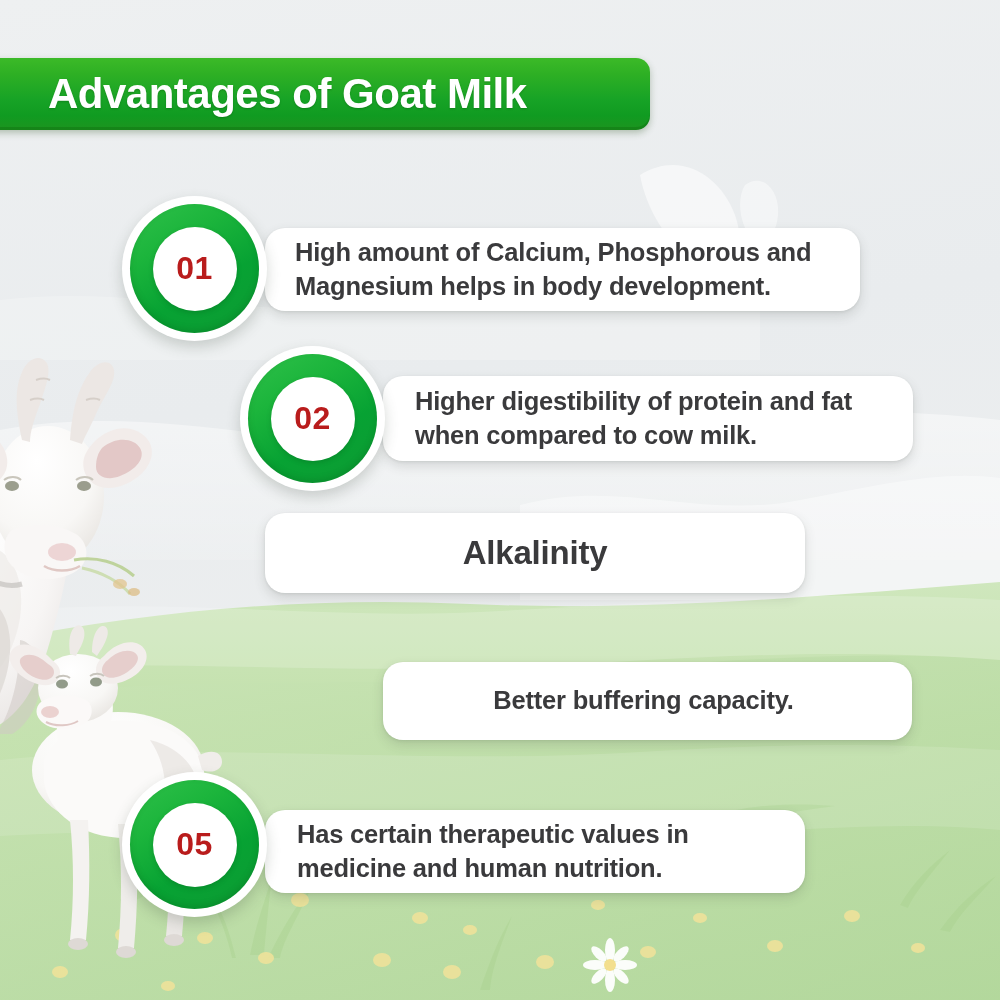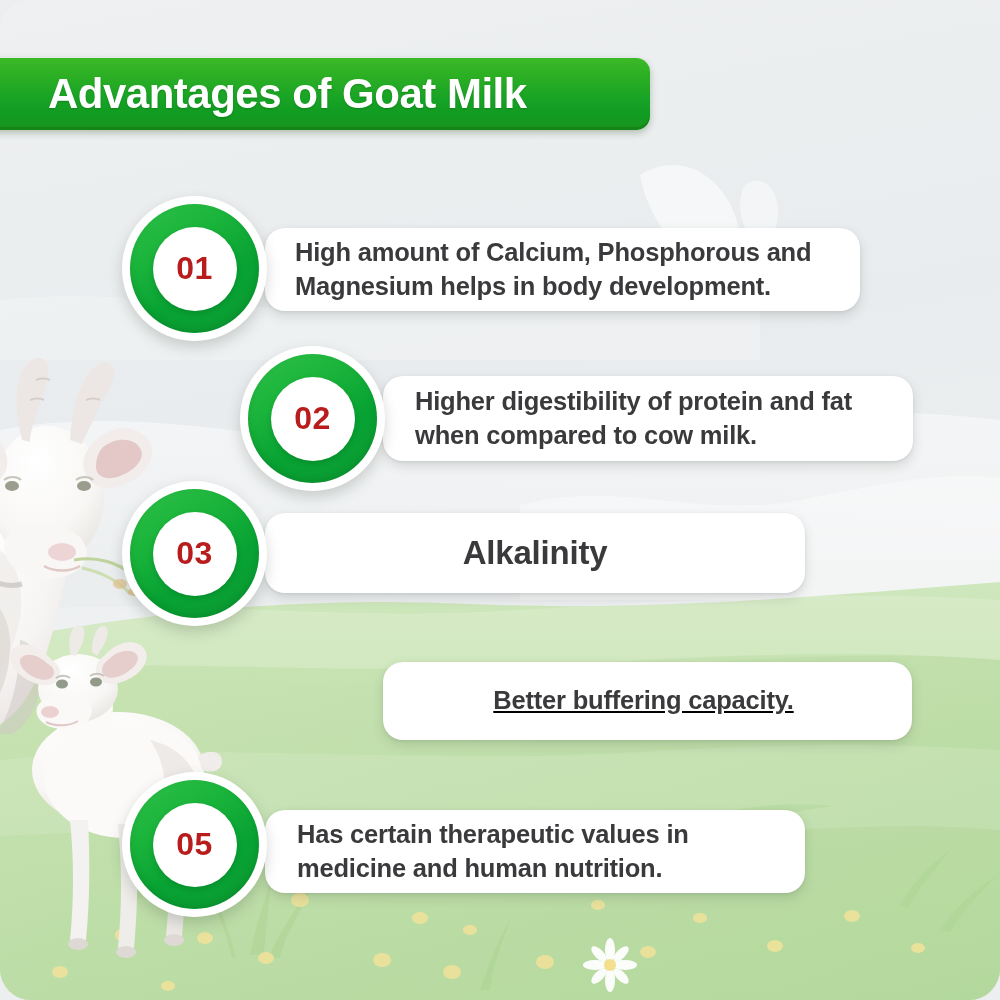--- a/index.html
+++ b/index.html
@@ -1,21 +1,21 @@
 <!DOCTYPE html>
 <html><head>
 <meta charset="utf-8">
 <style>
   html,body{margin:0;padding:0;}
   body{
     width:1000px;height:1000px;overflow:hidden;
     font-family:"Liberation Sans", sans-serif;
     background:#eceef0;
   }
-  .canvas{position:relative;width:1000px;height:1000px;overflow:hidden;border-radius:31px;}
+  .canvas{position:relative;width:1000px;height:1000px;overflow:hidden;}
 
   
   .bg-sky{
     position:absolute;left:0;top:0;width:1000px;height:1000px;
     background:linear-gradient(170deg,#eef0f1 0%,#e9ecee 38%,#eceeef 62%,#eef1ef 100%);
   }
   .bg-svg{position:absolute;left:0;top:0;width:1000px;height:1000px;}
 
   
   .banner{
@@ -310,29 +310,22 @@
       <div class="badge-ring">
         <div class="badge-inner">
           <span class="badge-num">02</span>
         </div>
       </div>
     </div>
 
     <div class="card center big" style="left:265px;top:513px;width:540px;height:80px;padding-left:24px;padding-right:24px;">
       <div class="card-text">Alkalinity</div>
     </div>
-    <div class="badge" style="left:122px;top:481px;">
-      <div class="badge-ring">
-        <div class="badge-inner">
-          <span class="badge-num">03</span>
-        </div>
-      </div>
-    </div>
-
-    <div class="card center" style="left:383px;top:662px;width:529px;height:78px;padding-left:24px;padding-right:32px;text-decoration:underline;">
+
+    <div class="card center" style="left:383px;top:662px;width:529px;height:78px;padding-left:24px;padding-right:32px;">
       <div class="card-text">Better buffering capacity.</div>
     </div>
 
     <div class="card left" style="left:265px;top:810px;width:540px;height:83px;padding-left:32px;padding-right:26px;">
       <div class="card-text">Has certain therapeutic values in medicine and human nutrition.</div>
     </div>
     <div class="badge" style="left:122px;top:772px;">
       <div class="badge-ring">
         <div class="badge-inner">
           <span class="badge-num">05</span>

